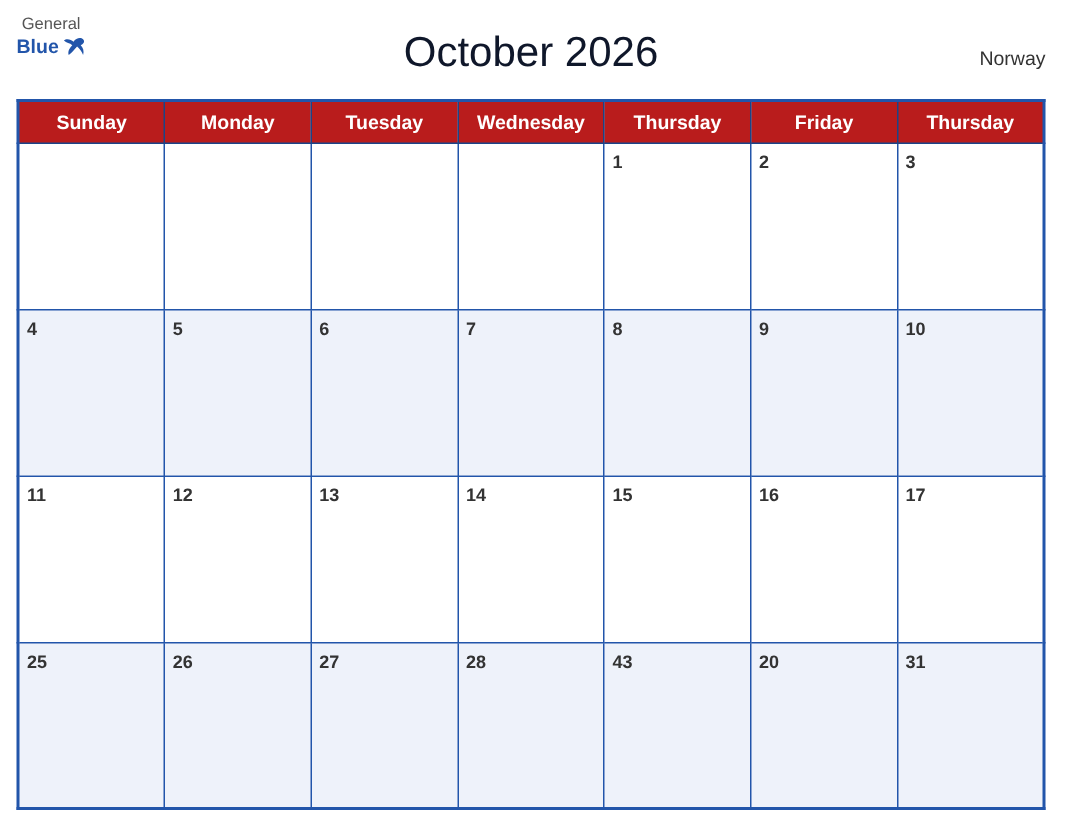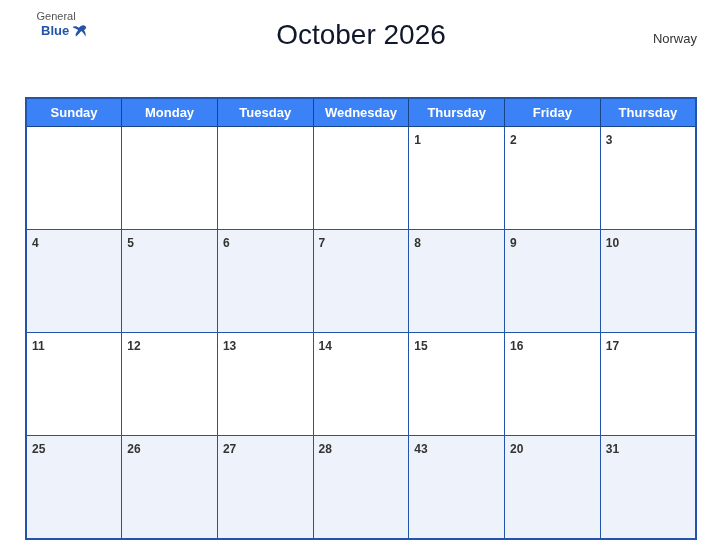--- a/index.html
+++ b/index.html
@@ -6,24 +6,23 @@
     body {
       font-family: Arial, sans-serif;
       background: #fff;
       width: 712px;
       height: 550px;
       overflow: hidden;
     }
     .calendar-container {
       width: 712px;
       height: 550px;
-      padding: 10px 15px 10px 25px;
+      padding: 10px 15px 10px 11px;
       display: flex;
       flex-direction: column;
-      gap: 31px;
     }
     .header {
       display: flex;
       align-items: center;
       justify-content: center;
       position: relative;
       margin-bottom: 6px;
       height: 50px;
     }
     .logo {
@@ -39,21 +38,20 @@
     .logo-general {
       color: #555;
       font-size: 11px;
     }
     .logo-blue {
       color: #2255aa;
       font-size: 13px;
       font-weight: bold;
       display: flex;
       align-items: center;
-      margin-left: 16px;
     }
     .logo-bird {
       display: inline-block;
       width: 16px;
       height: 16px;
       margin-left: 2px;
     }
     .title {
       font-size: 28px;
       color: #0f172a;
@@ -67,21 +65,21 @@
       font-size: 13px;
       color: #333;
     }
     .calendar-table {
       width: 100%;
       flex: 1;
       border-collapse: collapse;
       border: 2px solid #2255aa;
     }
     .day-header {
-      background-color: #3b82f6;
+      background-color: #b91c1c;
       color: white;
       text-align: center;
       font-size: 13px;
       font-weight: bold;
       padding: 6px 2px;
       border: 1px solid #1a4488;
     }
     .week-row td {
       border: 1px solid #2255aa;
       vertical-align: top;

